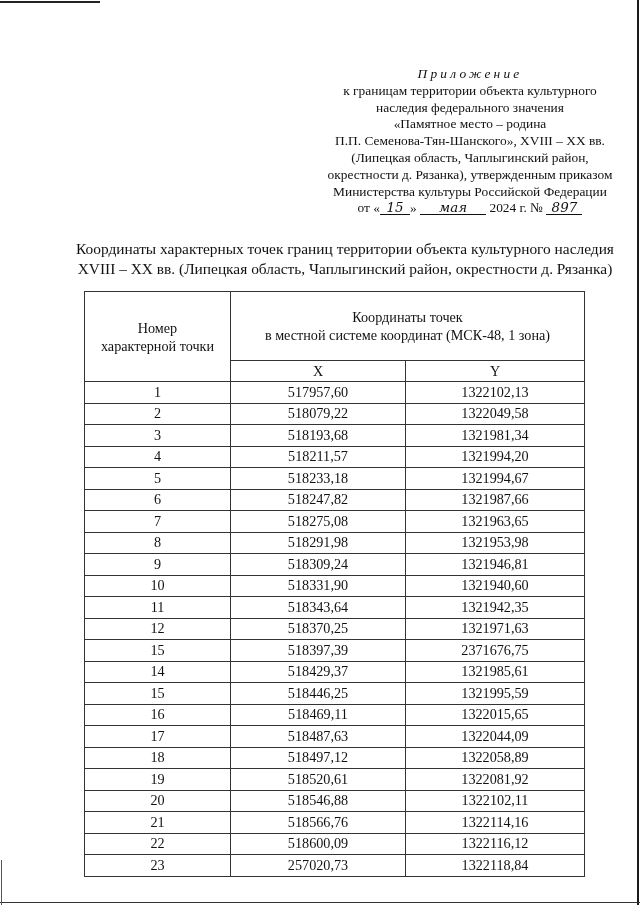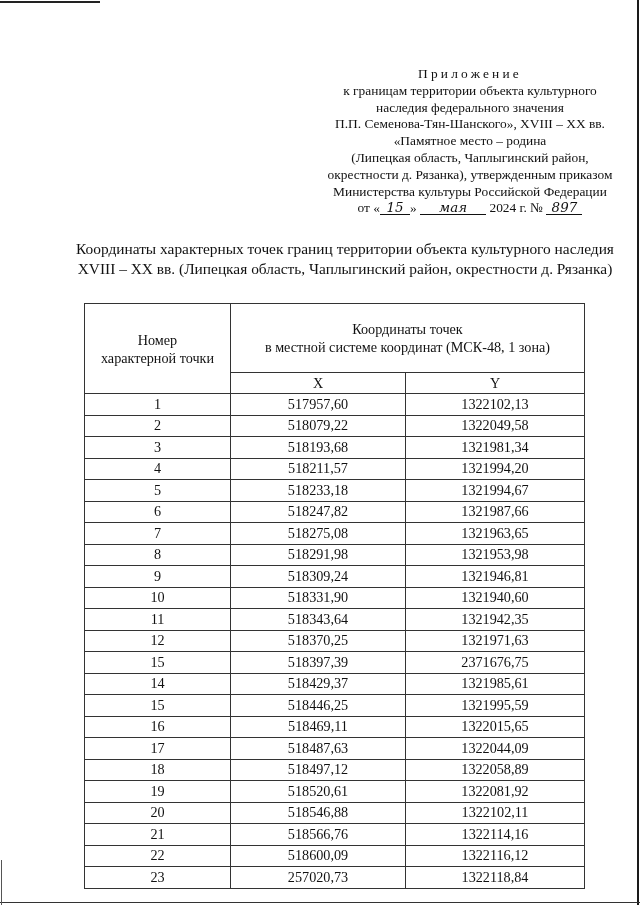--- a/index.html
+++ b/index.html
@@ -32,20 +32,21 @@
       position: absolute;
       left: 300px;
       top: 66px;
       width: 340px;
       text-align: center;
       font-size: 13.4px;
       line-height: 16.8px;
     }
     .appendix .title {
       letter-spacing: 3.2px;
+      font-style: italic;
     }
     .appendix .handwritten {
       font-family: "DejaVu Serif", serif;
       font-style: italic;
       display: inline-block;
       border-bottom: 1px solid #111;
       padding: 0 3px;
       line-height: 13px;
     }
     .appendix .hw-day { width: 24px; }
@@ -63,21 +64,20 @@
       margin-top: 20px;
     }
 
     table.coords {
       position: absolute;
       left: 84px;
       top: 291px;
       width: 501px;
       border-collapse: collapse;
       font-size: 14.2px;
-      margin-top: 12px;
     }
     table.coords td, table.coords th {
       border: 1px solid #333;
       text-align: center;
       font-weight: normal;
       padding: 0;
     }
     table.coords th.num-head {
       width: 145px;
       height: 68px;
@@ -102,22 +102,22 @@
 
 <div class="scan-edge-top"></div>
 <div class="scan-edge-right"></div>
 <div class="scan-edge-bottom"></div>
 <div class="scan-edge-left"></div>
 
 <div class="appendix">
   <div class="title">Приложение</div>
   <div>к границам территории объекта культурного</div>
   <div>наследия федерального значения</div>
+  <div>«Памятное место – родина</div>
   <div>П.П. Семенова-Тян-Шанского», XVIII – XX вв.</div>
-  <div>«Памятное место – родина</div>
   <div>(Липецкая область, Чаплыгинский район,</div>
   <div>окрестности д. Рязанка), утвержденным приказом</div>
   <div>Министерства культуры Российской Федерации</div>
   <div>
     <span>от «</span><span class="handwritten hw-day">15</span><span>»</span>
     <span class="handwritten hw-month">мая</span>
     <span>2024 г. №</span>
     <span class="handwritten hw-num">897</span>
   </div>
 </div>

